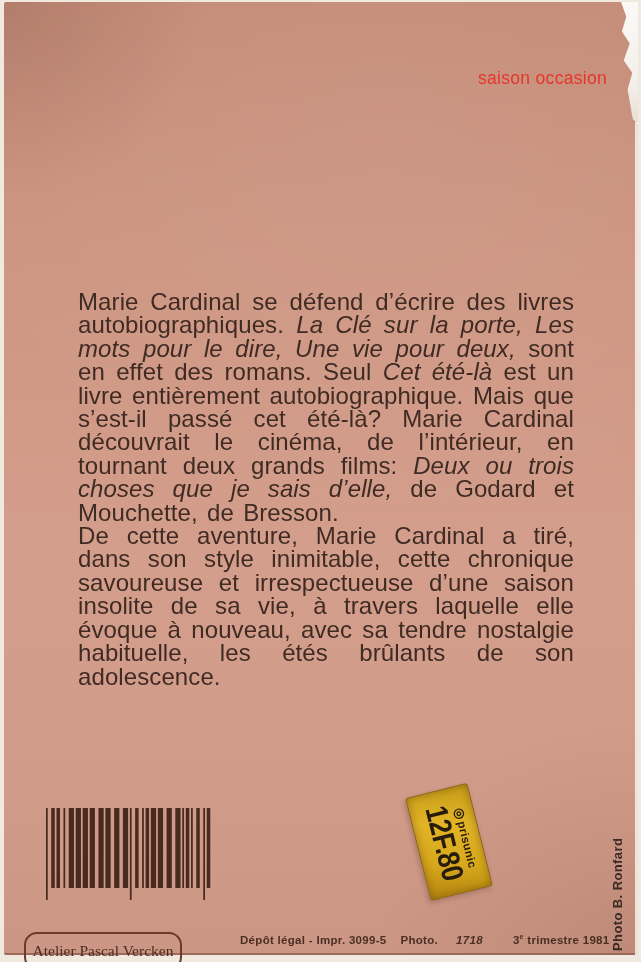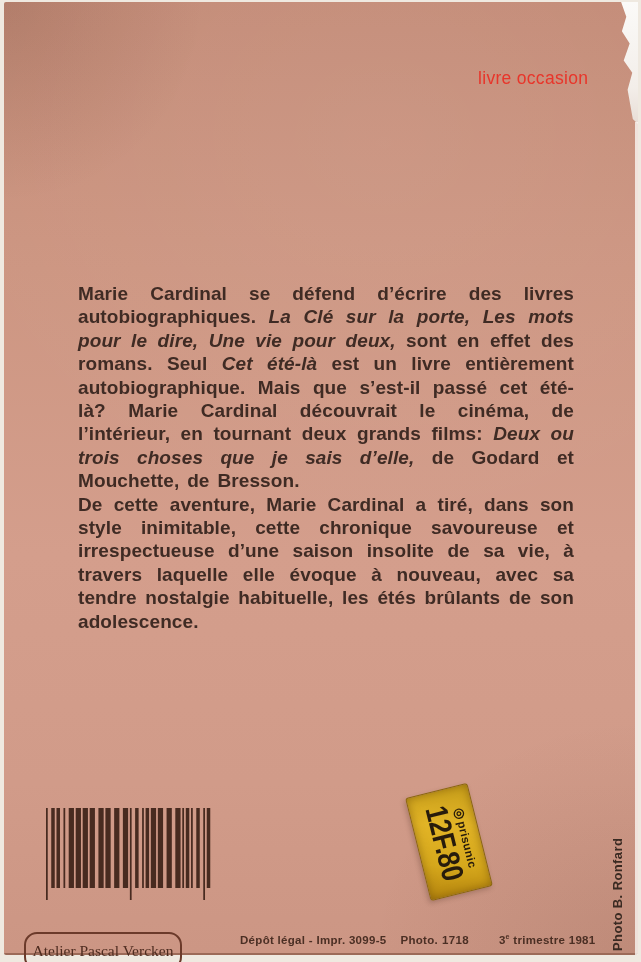--- a/index.html
+++ b/index.html
@@ -38,23 +38,23 @@
     background:rgba(250,246,242,.8);
   }
   
   .occasion{
     position:absolute;left:474px;top:66px;
     font-size:17.5px;letter-spacing:.3px;
     color:var(--label-red);
   }
   
   .blurb{
-    position:absolute;left:74px;top:280px;width:496px;
+    position:absolute;left:74px;top:288px;width:496px;
     color:var(--ink);
-    font-size:19px;font-weight:bold;line-height:23.4px;
+    font-size:24px;font-weight:normal;line-height:23.4px;
     text-align:justify;
     letter-spacing:.1px;word-spacing:2.5px;
   }
   .blurb p{margin:0;}
   .blurb i{font-style:italic;}
   
   .barcode{position:absolute;left:22px;top:806px;width:200px;height:104px;}
   .bars{
     position:absolute;left:20px;top:0;height:80px;
     display:flex;align-items:flex-start;
@@ -105,33 +105,33 @@
     display:flex;align-items:center;justify-content:center;
     line-height:1;
   }
   .imprint{
     position:absolute;left:196px;top:931px;
     font-size:11.5px;font-weight:bold;letter-spacing:.3px;
     color:#4b2f24;white-space:nowrap;
     display:flex;align-items:baseline;padding-left:40px;
   }
   .imprint .gap-s{margin-left:14px;}
-  .imprint .gap-m{margin-left:4px;}
+  .imprint .gap-m{margin-left:18px;font-style:italic;}
   .imprint .gap-l{margin-left:30px;}
   .imprint sup{font-size:7px;}
 </style>
 </head>
 <body>
 
 <div class="book">
 
   <div class="torn"></div>
   <div class="edge-sliver"></div>
 
-  <div class="occasion">livre occasion</div>
+  <div class="occasion">saison occasion</div>
 
   <div class="blurb">
       <p><span>Marie Cardinal se défend d’écrire des livres autobiographiques. </span><i>La Clé sur la porte, Les mots pour le dire, Une vie pour deux,</i><span> sont en effet des romans. Seul </span><i>Cet été-là</i><span> est un livre entièrement autobiographique. Mais que s’est-il passé cet été-là? Marie Cardinal découvrait le cinéma, de l’intérieur, en tournant deux grands films: </span><i>Deux ou trois choses que je sais d’elle,</i><span> de Godard et Mouchette, de Bresson.</span></p>
       <p><span>De cette aventure, Marie Cardinal a tiré, dans son style inimitable, cette chronique savoureuse et irrespectueuse d’une saison insolite de sa vie, à travers laquelle elle évoque à nouveau, avec sa tendre nostalgie habituelle, les étés brûlants de son adolescence.</span></p>
     </div>
 
   <div class="barcode">
     <div class="bars" style="transform: scaleX(1.74737);">
         <i class="guard" style="width:1px;margin-right:2px;"></i>
         <i class="" style="width:2px;margin-right:1px;"></i>

